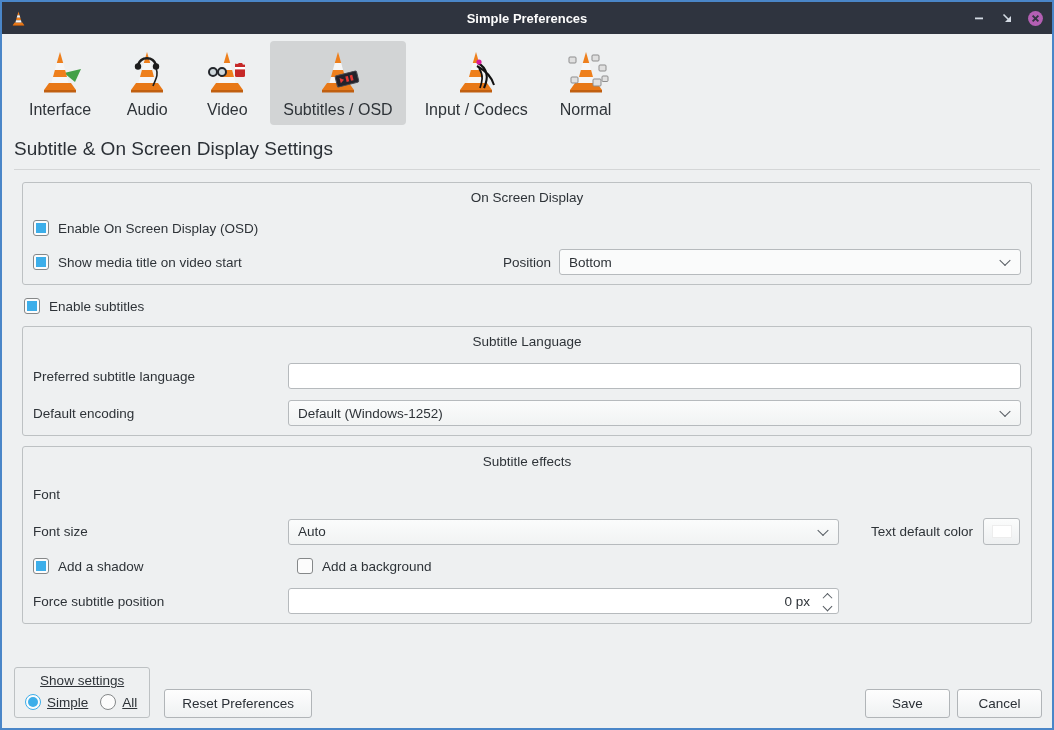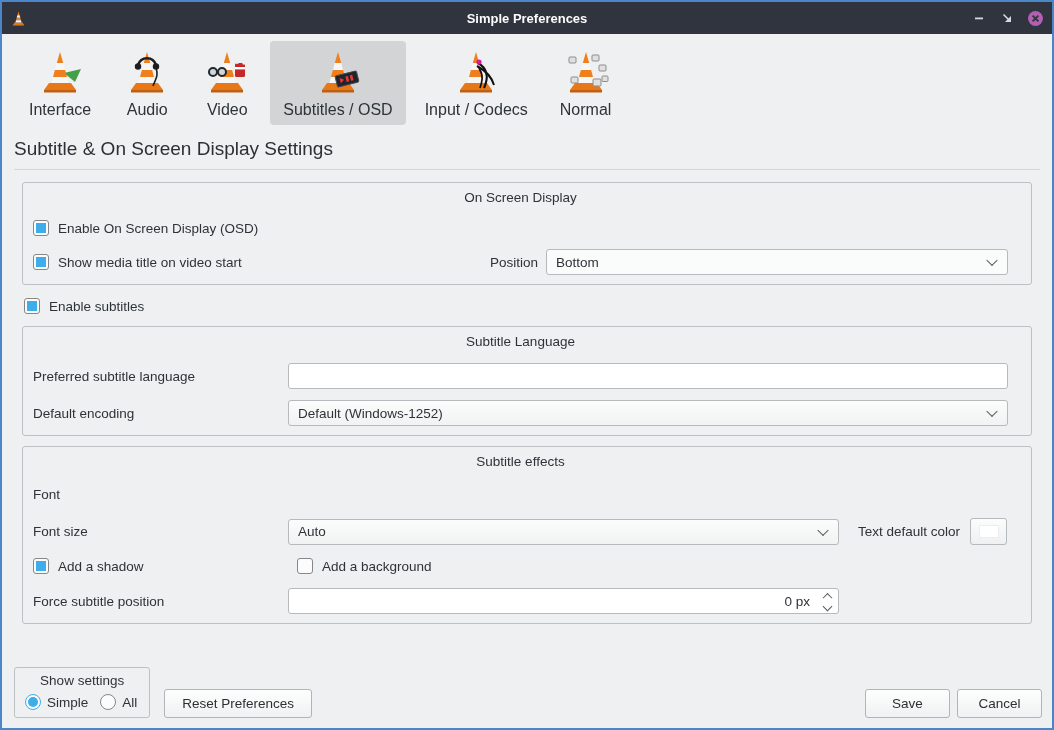--- a/index.html
+++ b/index.html
@@ -25,21 +25,21 @@
   .tool-item.selected { background:#d2d4d5; }
   .tool-icon { width:48px; height:48px; }
   .tool-label { font-size:16px; white-space:nowrap; }
 
   
   .page-title { font-size:19px; color:#2b3036; margin:13px 0 9px 12px; }
   .rule { border-top:1px solid #d4d6d7; margin:0 12px 0 12px; }
 
   
   .group { margin:12px 20px 0 20px; border:1px solid #bdc1c3; border-radius:3px;
-           padding:6px 23px 9px 10px; }
+           padding:6px 10px 9px 10px; }
   .group-title { text-align:center; line-height:18px; }
   .row { display:flex; align-items:center; margin-top:8px; min-height:26px; }
   .form-label { width:255px; flex:0 0 255px; }
   .half { width:255px; flex:0 0 255px; display:flex; align-items:center; }
 
   
   .checkbox { width:16px; height:16px; flex:0 0 16px; border:1px solid #858889; border-radius:3px;
               background:#fcfcfc; margin-right:9px; display:inline-flex; align-items:center;
               justify-content:center; cursor:pointer; }
   .checkbox.checked::after { content:""; width:10px; height:10px; background:#3daee9; }
@@ -84,21 +84,21 @@
   
   .pos-select { width:462px; margin-left:8px; }
   .grow-select { flex:1; }
   .mid-select { width:551px; flex:0 0 551px; }
   .side-label { margin-left:auto; }
   .side-btn { margin-left:10px; margin-right:1px; }
   .standalone-check { display:flex; align-items:center; margin:9px 0 0 22px; min-height:24px; }
 
   
   .footer { margin-top:auto; display:flex; align-items:flex-end; padding:0 10px 10px 12px; }
-  .show-settings { border:1px solid #bdc1c3; border-radius:3px; padding:5px 10px 7px; background:#eef0f1; }
+  .show-settings { border:1px solid #bdc1c3; border-radius:3px; padding:5px 10px 7px; background:#eef0f1;text-decoration:underline; }
   .ss-title { text-align:center; margin-bottom:6px; }
   .ss-row { display:flex; align-items:center; }
   .ss-opt { display:flex; align-items:center; margin-right:12px; }
   .ss-opt:last-child { margin-right:2px; }
   .reset-wrap { margin-left:14px; }
   .flex-spacer { flex:1; }
   .footer .btn.save { margin-right:7px; }
 </style>
 </head>
 <body>

